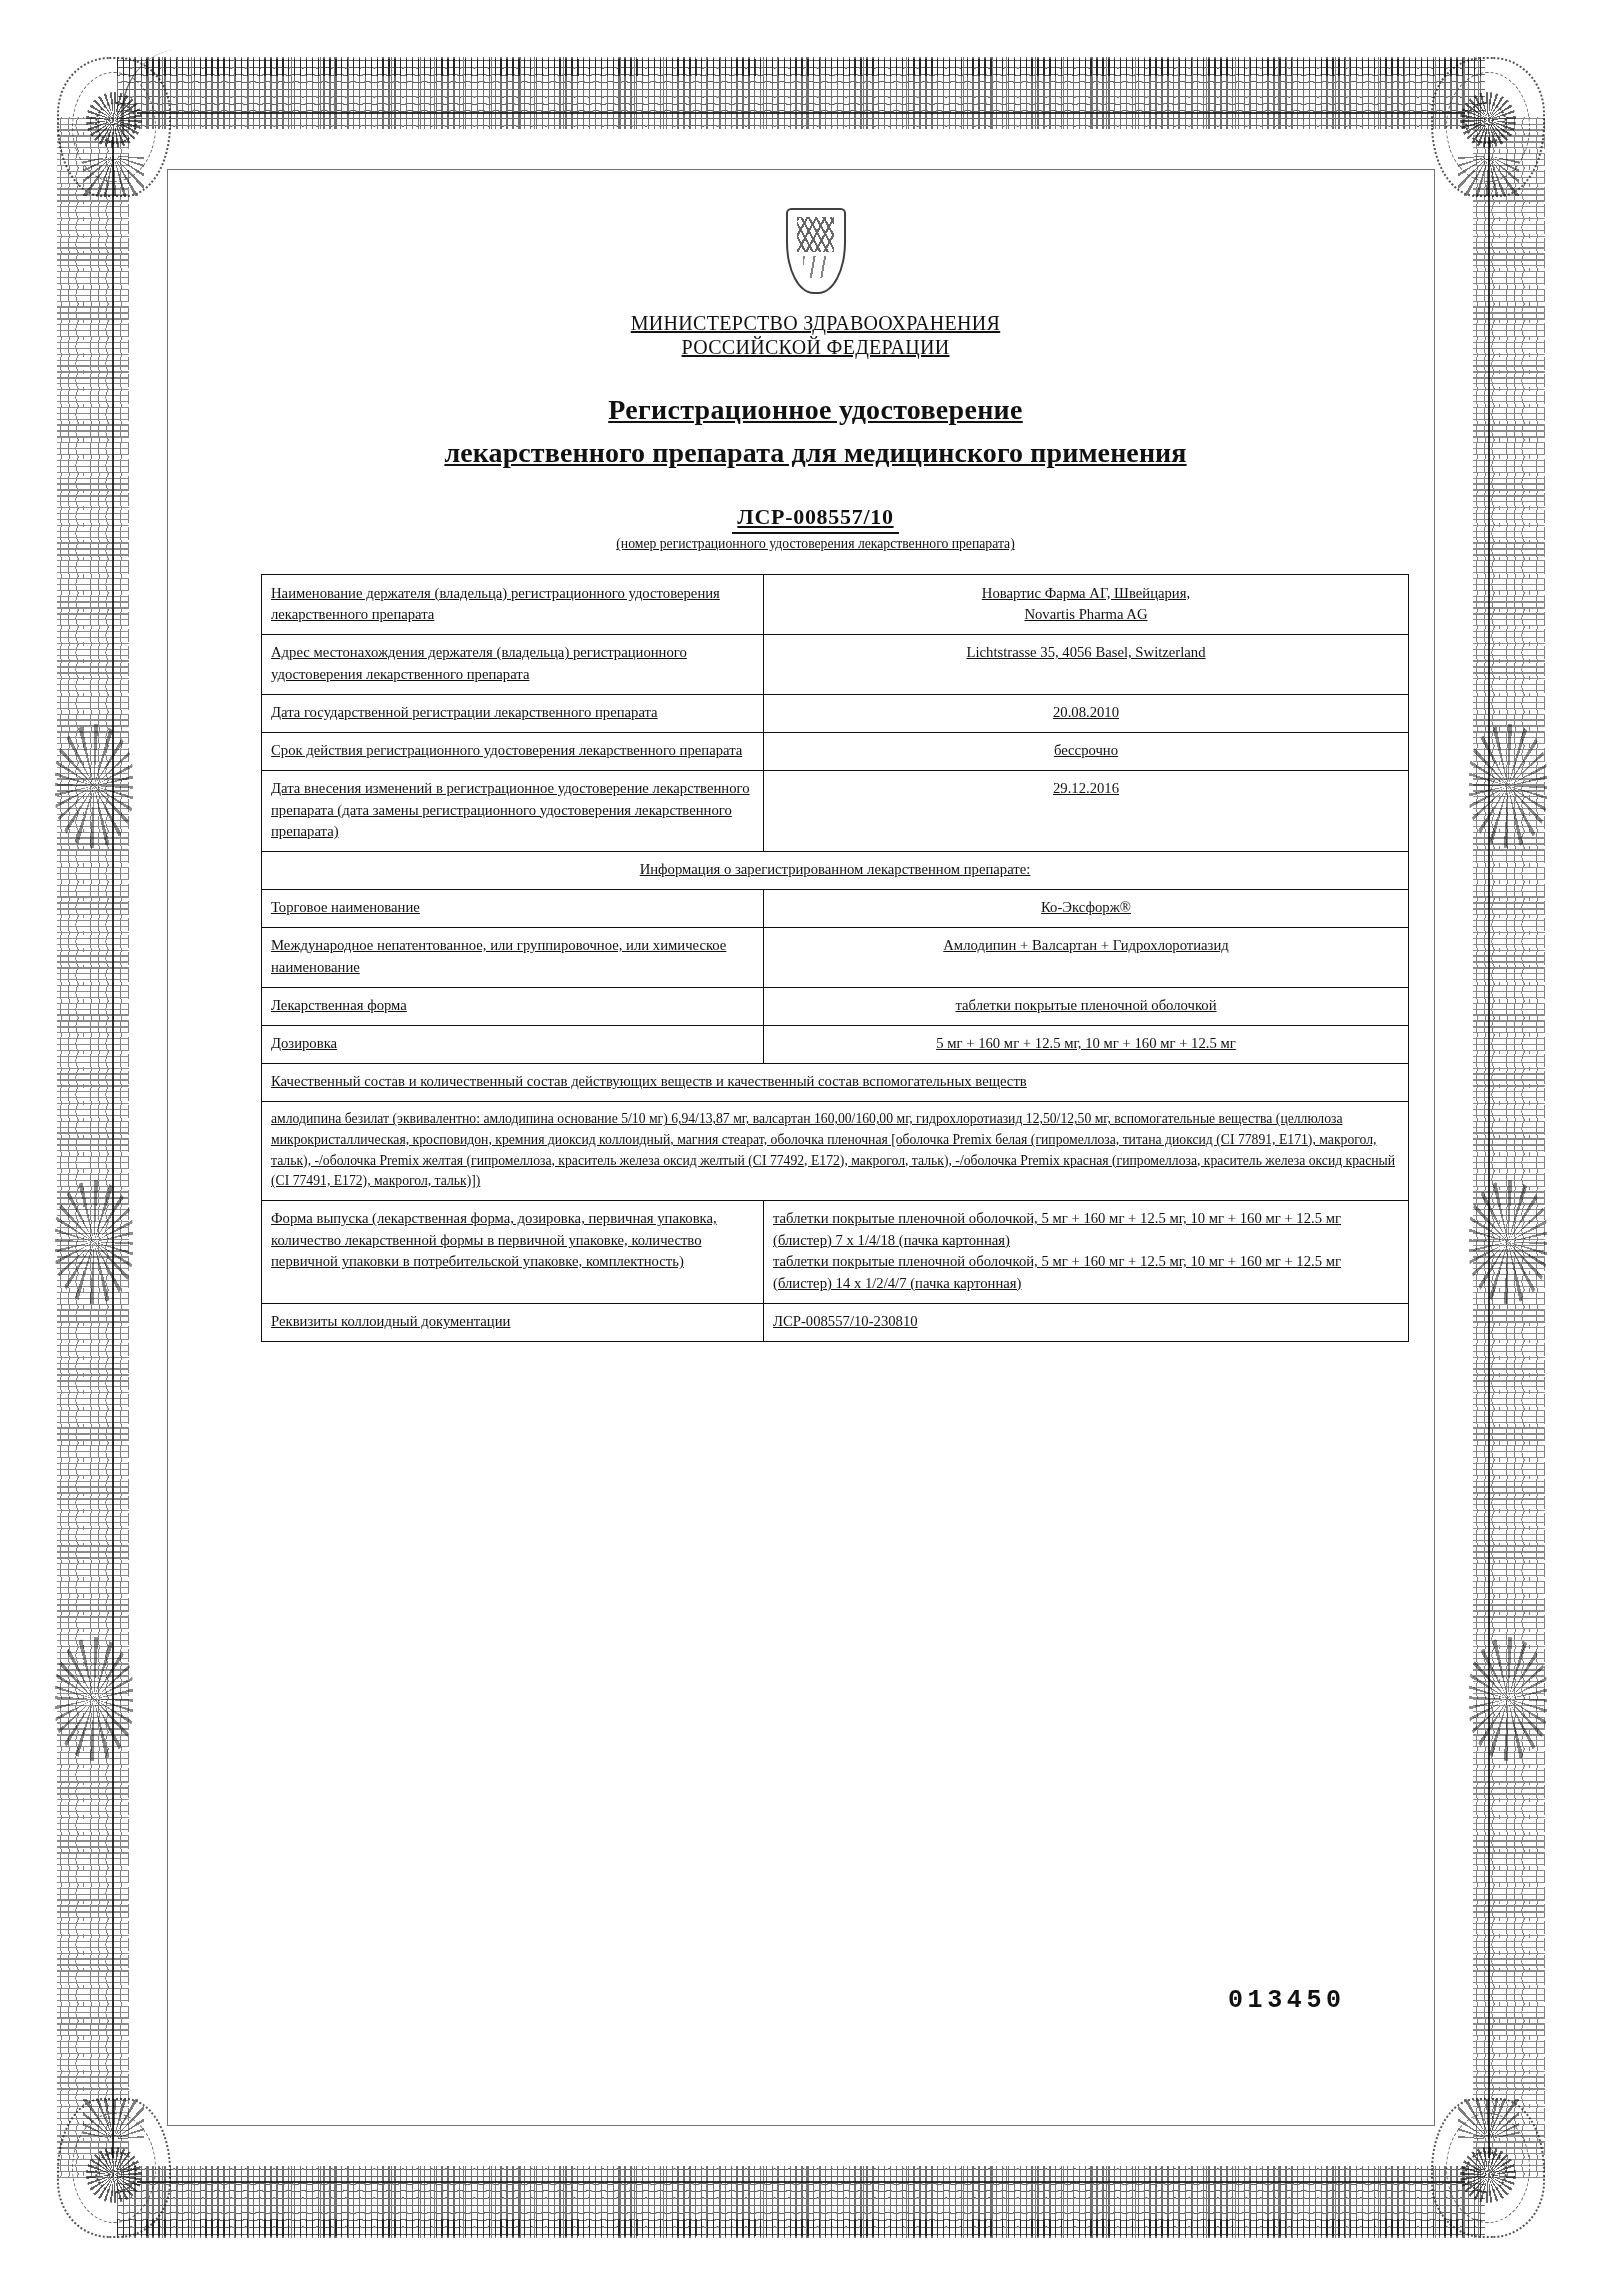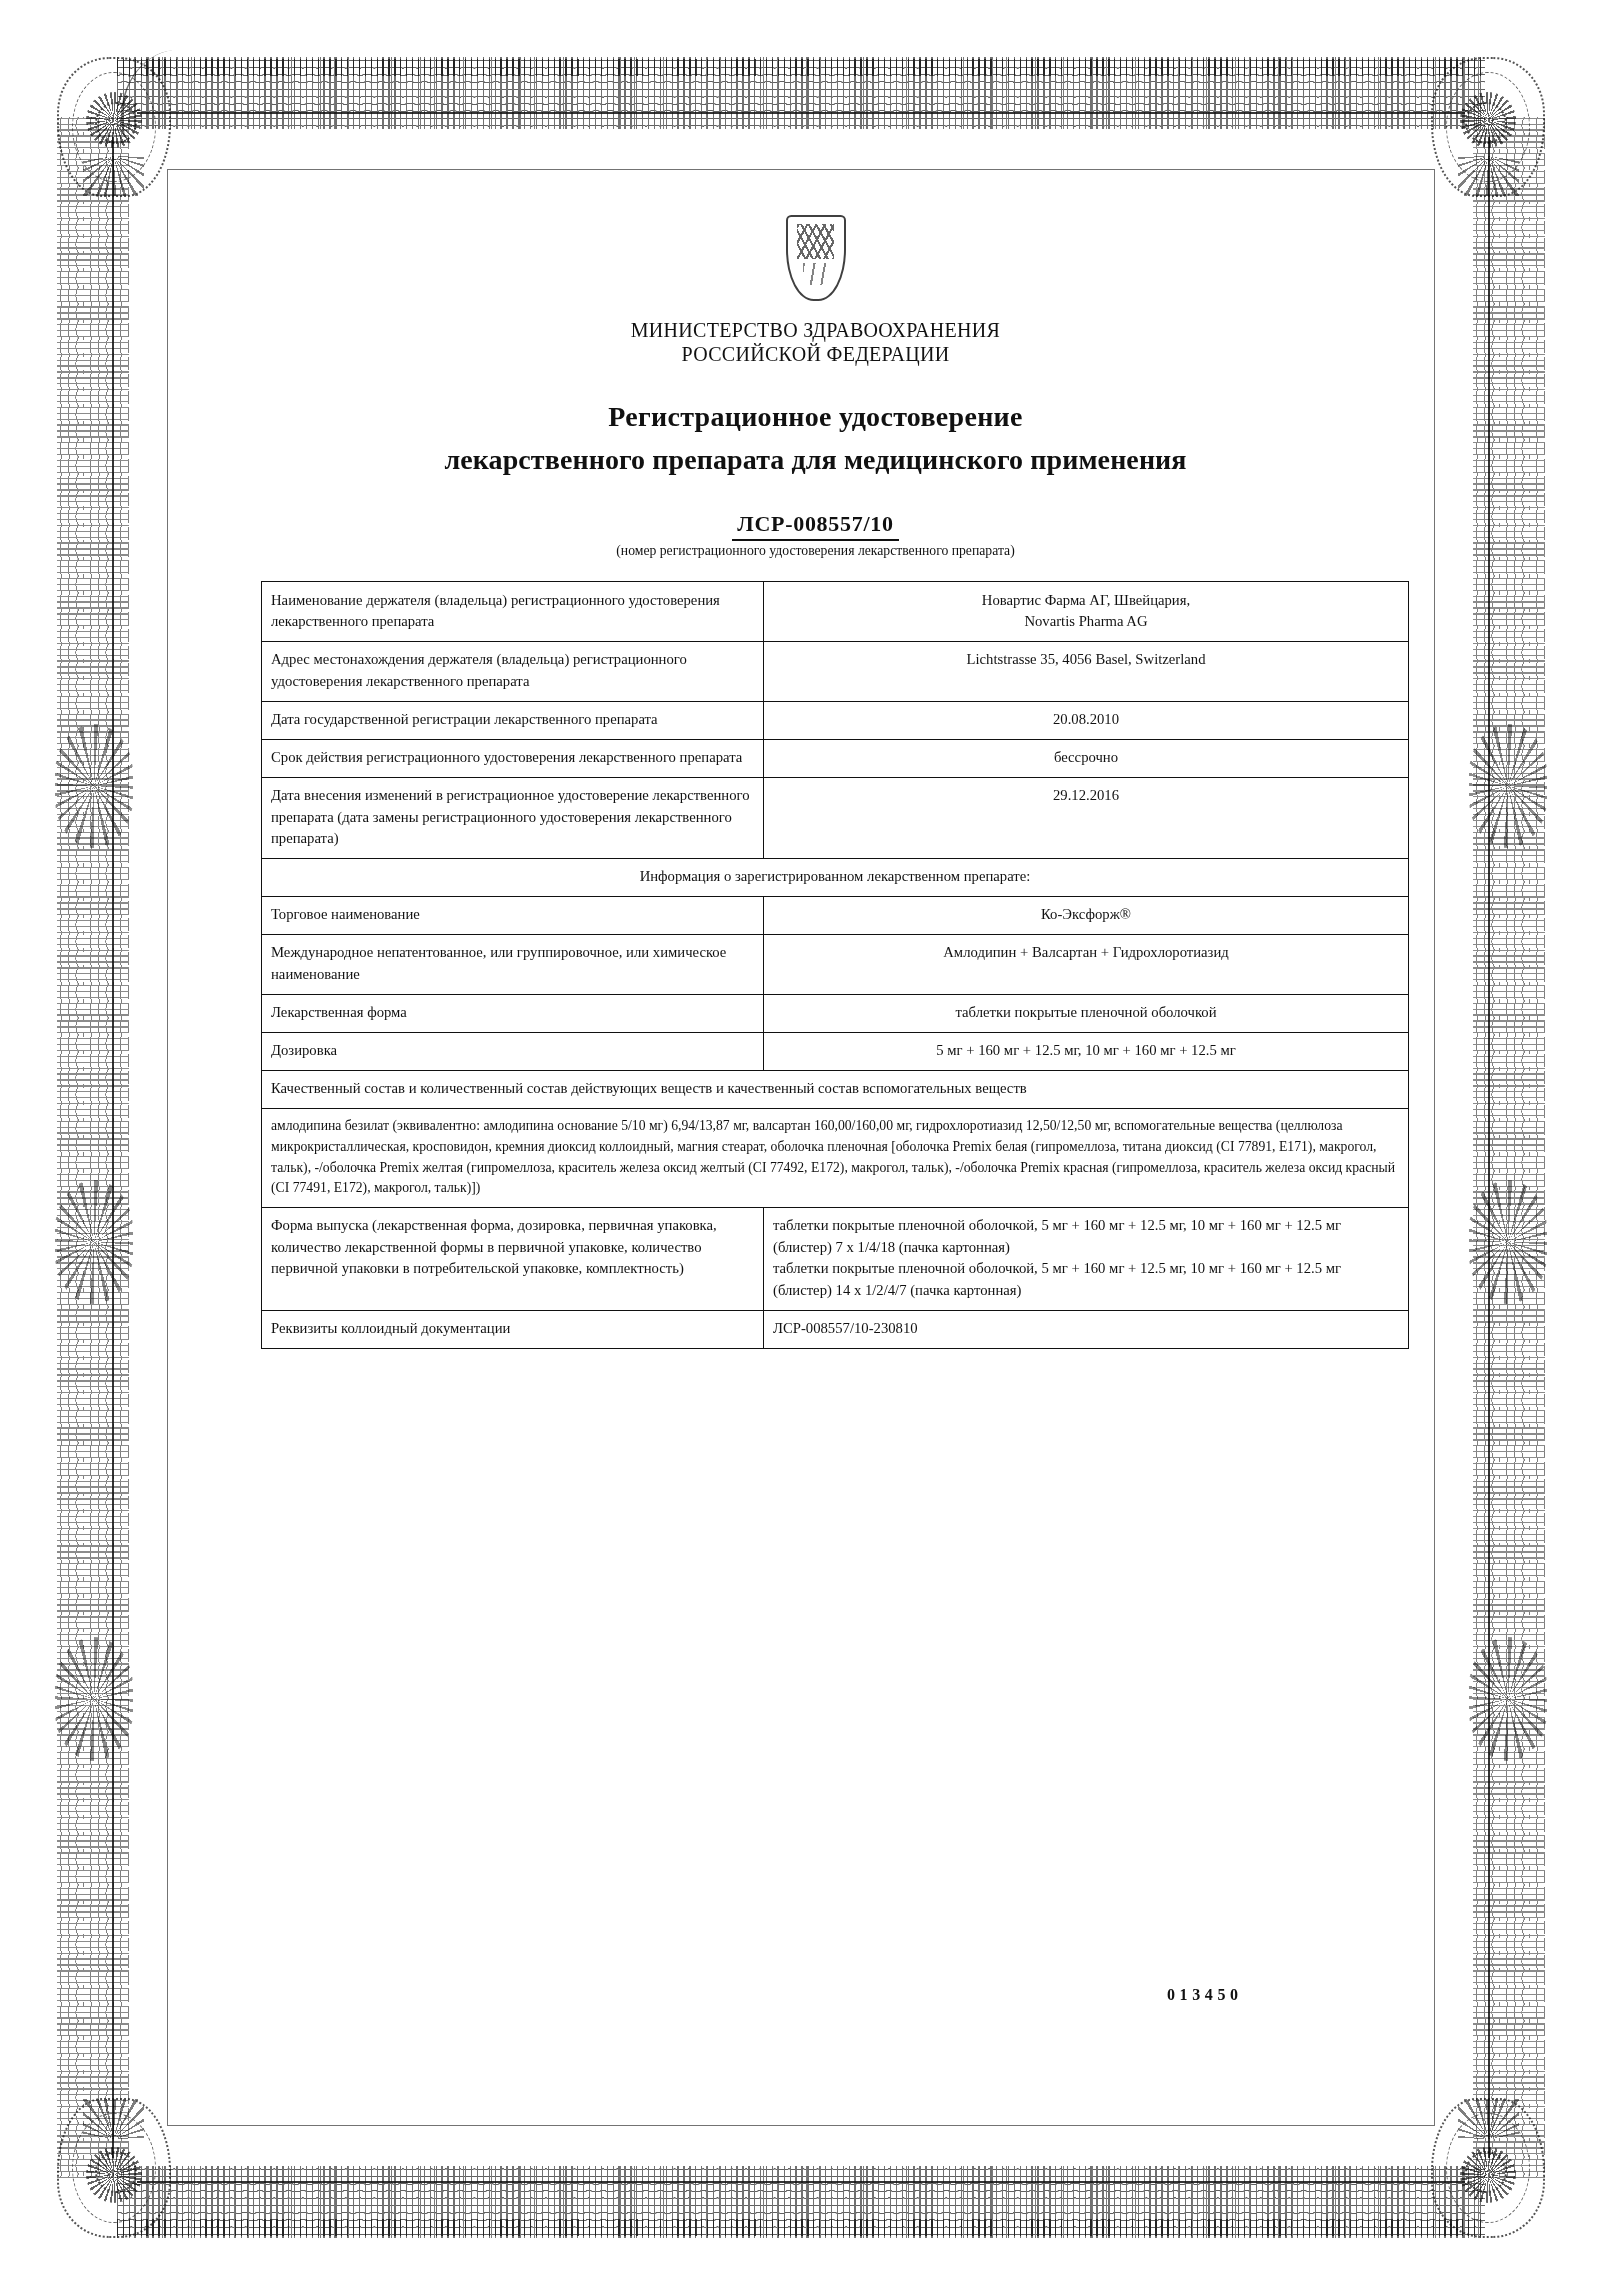--- a/index.html
+++ b/index.html
@@ -124,21 +124,21 @@
     position:absolute;left:78px;top:13px;width:85px;height:78px;
     border-left:2px solid #000;
     border-top-left-radius:70% 90%;
     opacity:.55;
     transform:rotate(-8deg);
   }
 
   
   .content{
     position:absolute;
-    left:261px;top:215px;width:1109px;
+    left:261px;top:208px;width:1109px;text-decoration:underline;
   }
 
   .emblem{
     width:60px;height:86px;margin:0 auto 17px auto;
     position:relative;
     opacity:.8;
   }
   .emblem .shield{
     position:absolute;inset:0;
     border:2px solid #111;
@@ -212,23 +212,23 @@
   }
   td.lbl{width:483px;}
   td.val{width:626px;text-align:center;vertical-align:middle;}
   td.val.left{text-align:left;vertical-align:top;}
   td.full{text-align:left;}
   td.full-center{text-align:center;}
   .para{font-size:13.7px;line-height:1.5;}
 
   .serial{
     position:absolute;
-    left:1167px;top:1986px;
-    font-family:Liberation Serif, serif;
-    font-size:16px;
+    left:1228px;top:1986px;
+    font-family:Liberation Mono, monospace;
+    font-size:25px;
     letter-spacing:4.6px;
     font-weight:bold;
   }
 </style>
 </head>
 <body>
 
 <div class="page-frame">
   <div class="scan-smudge"></div>
 

